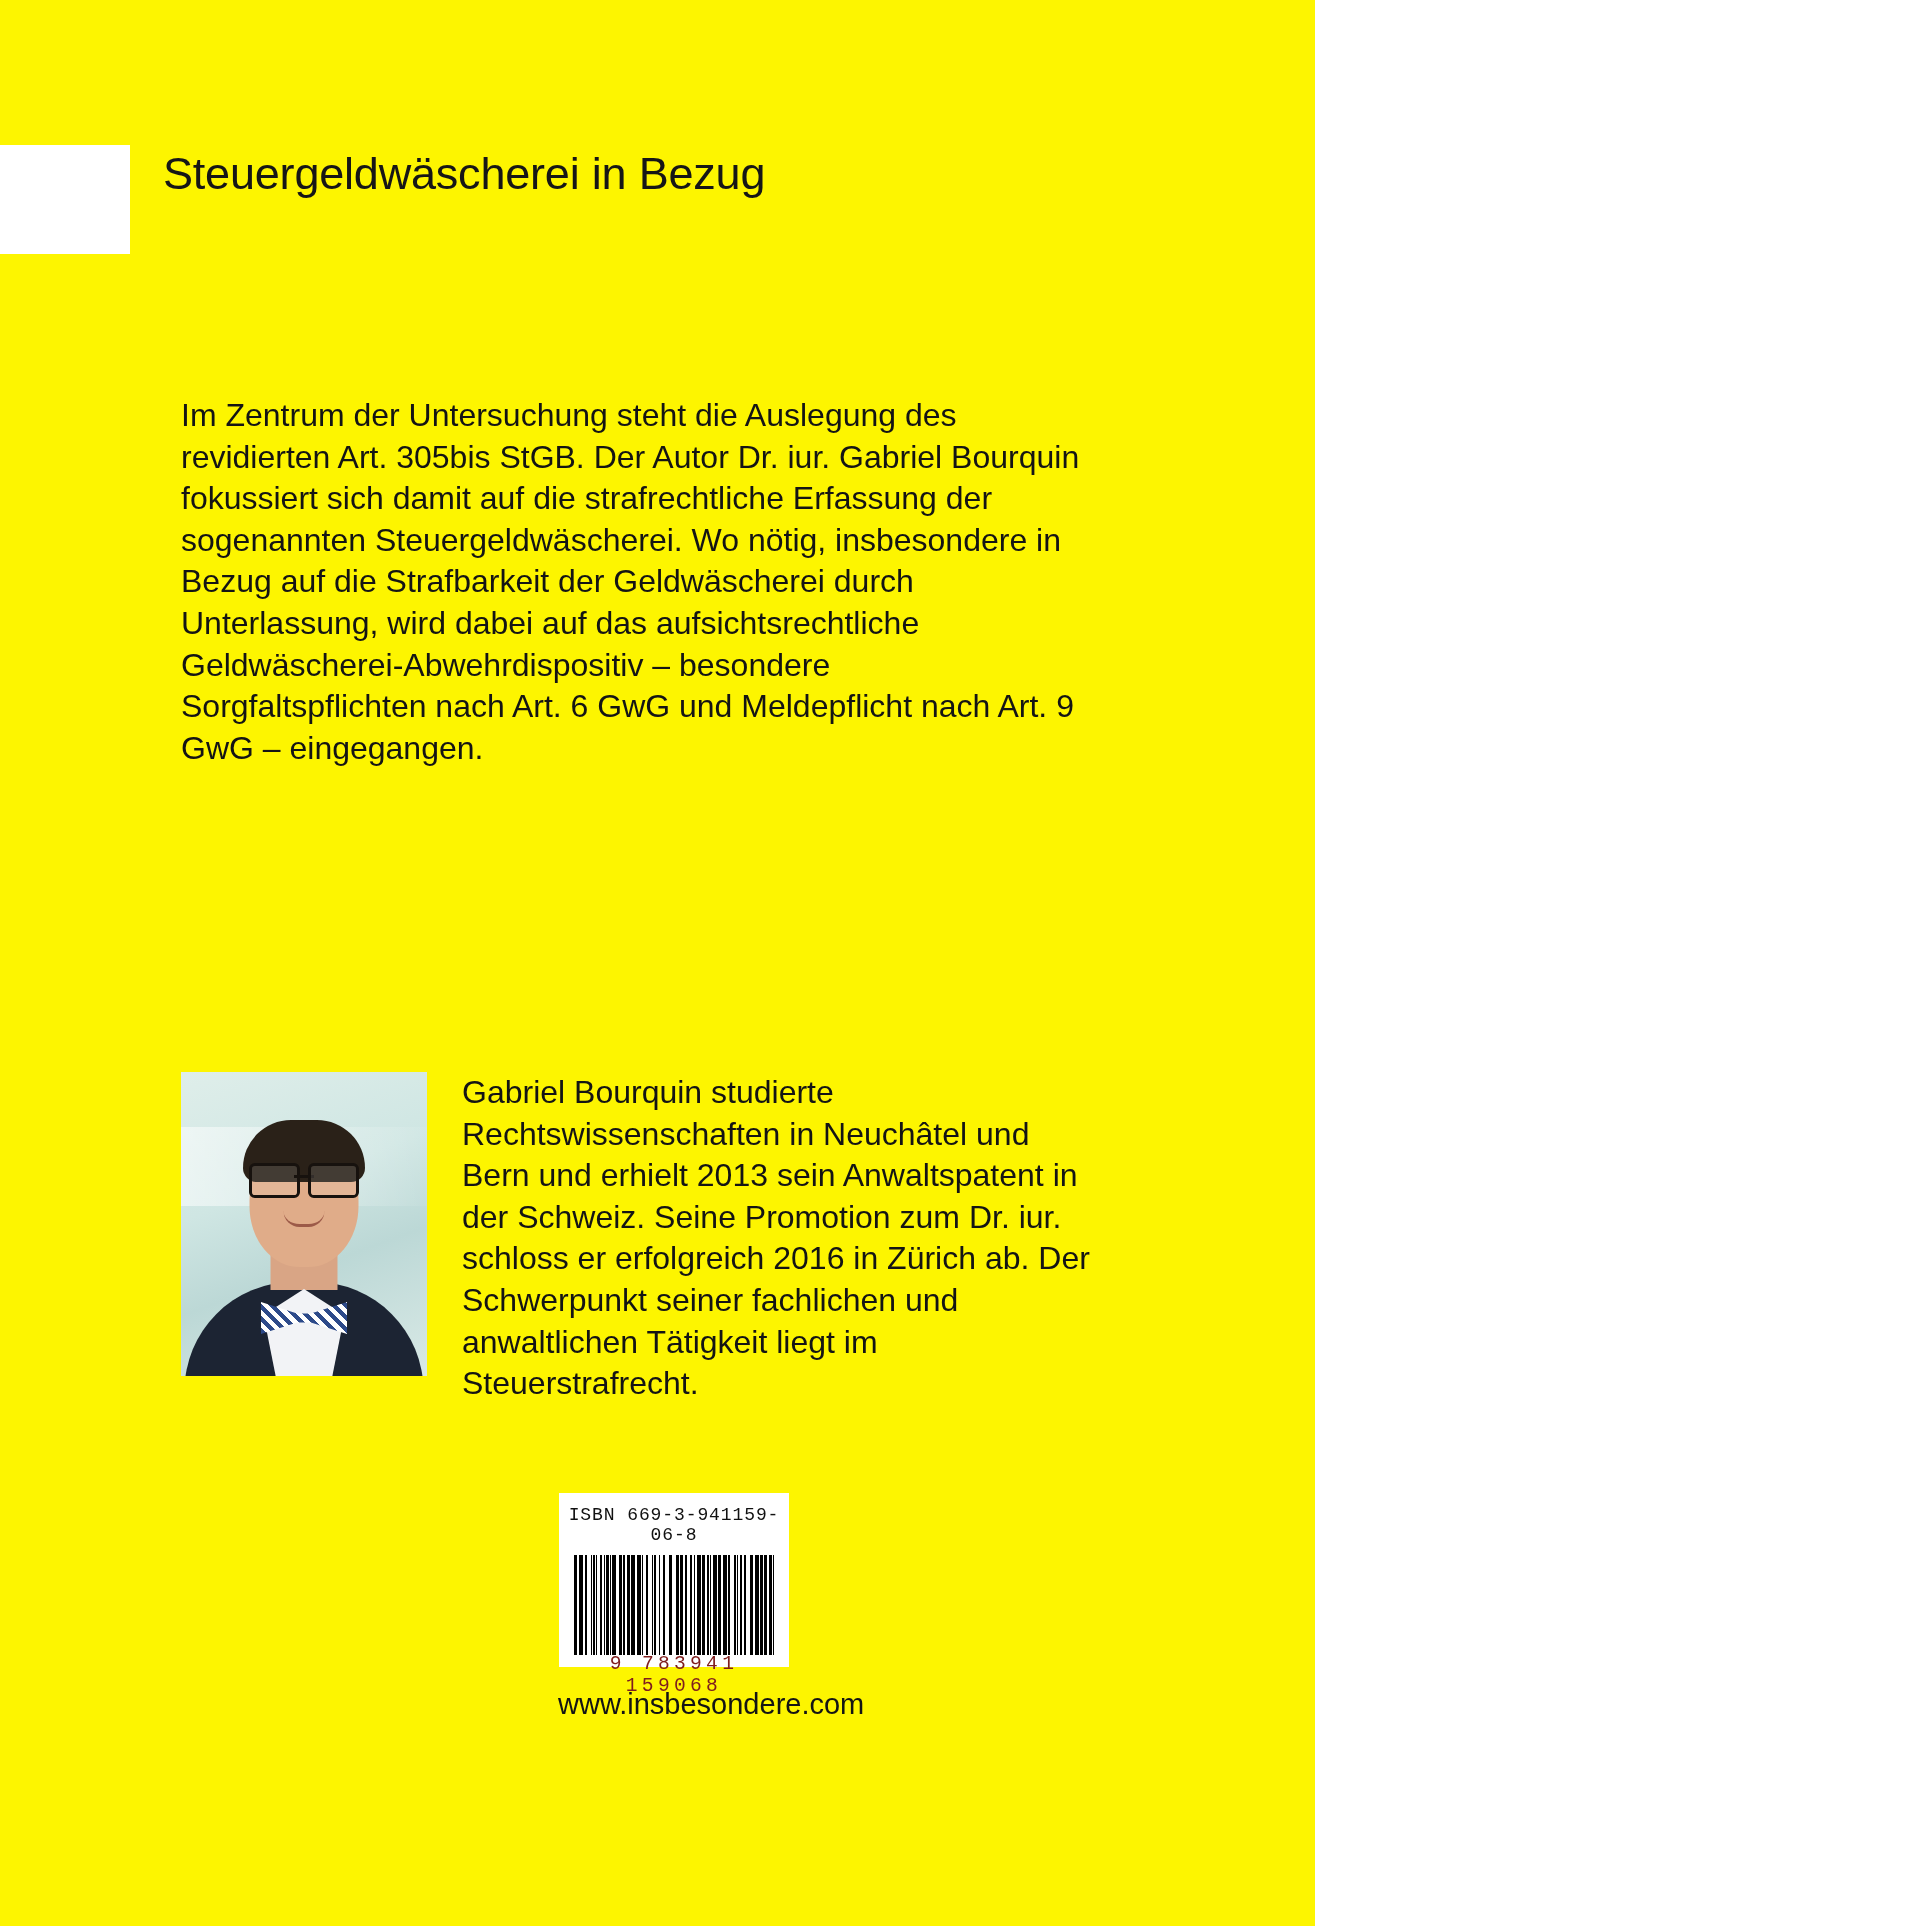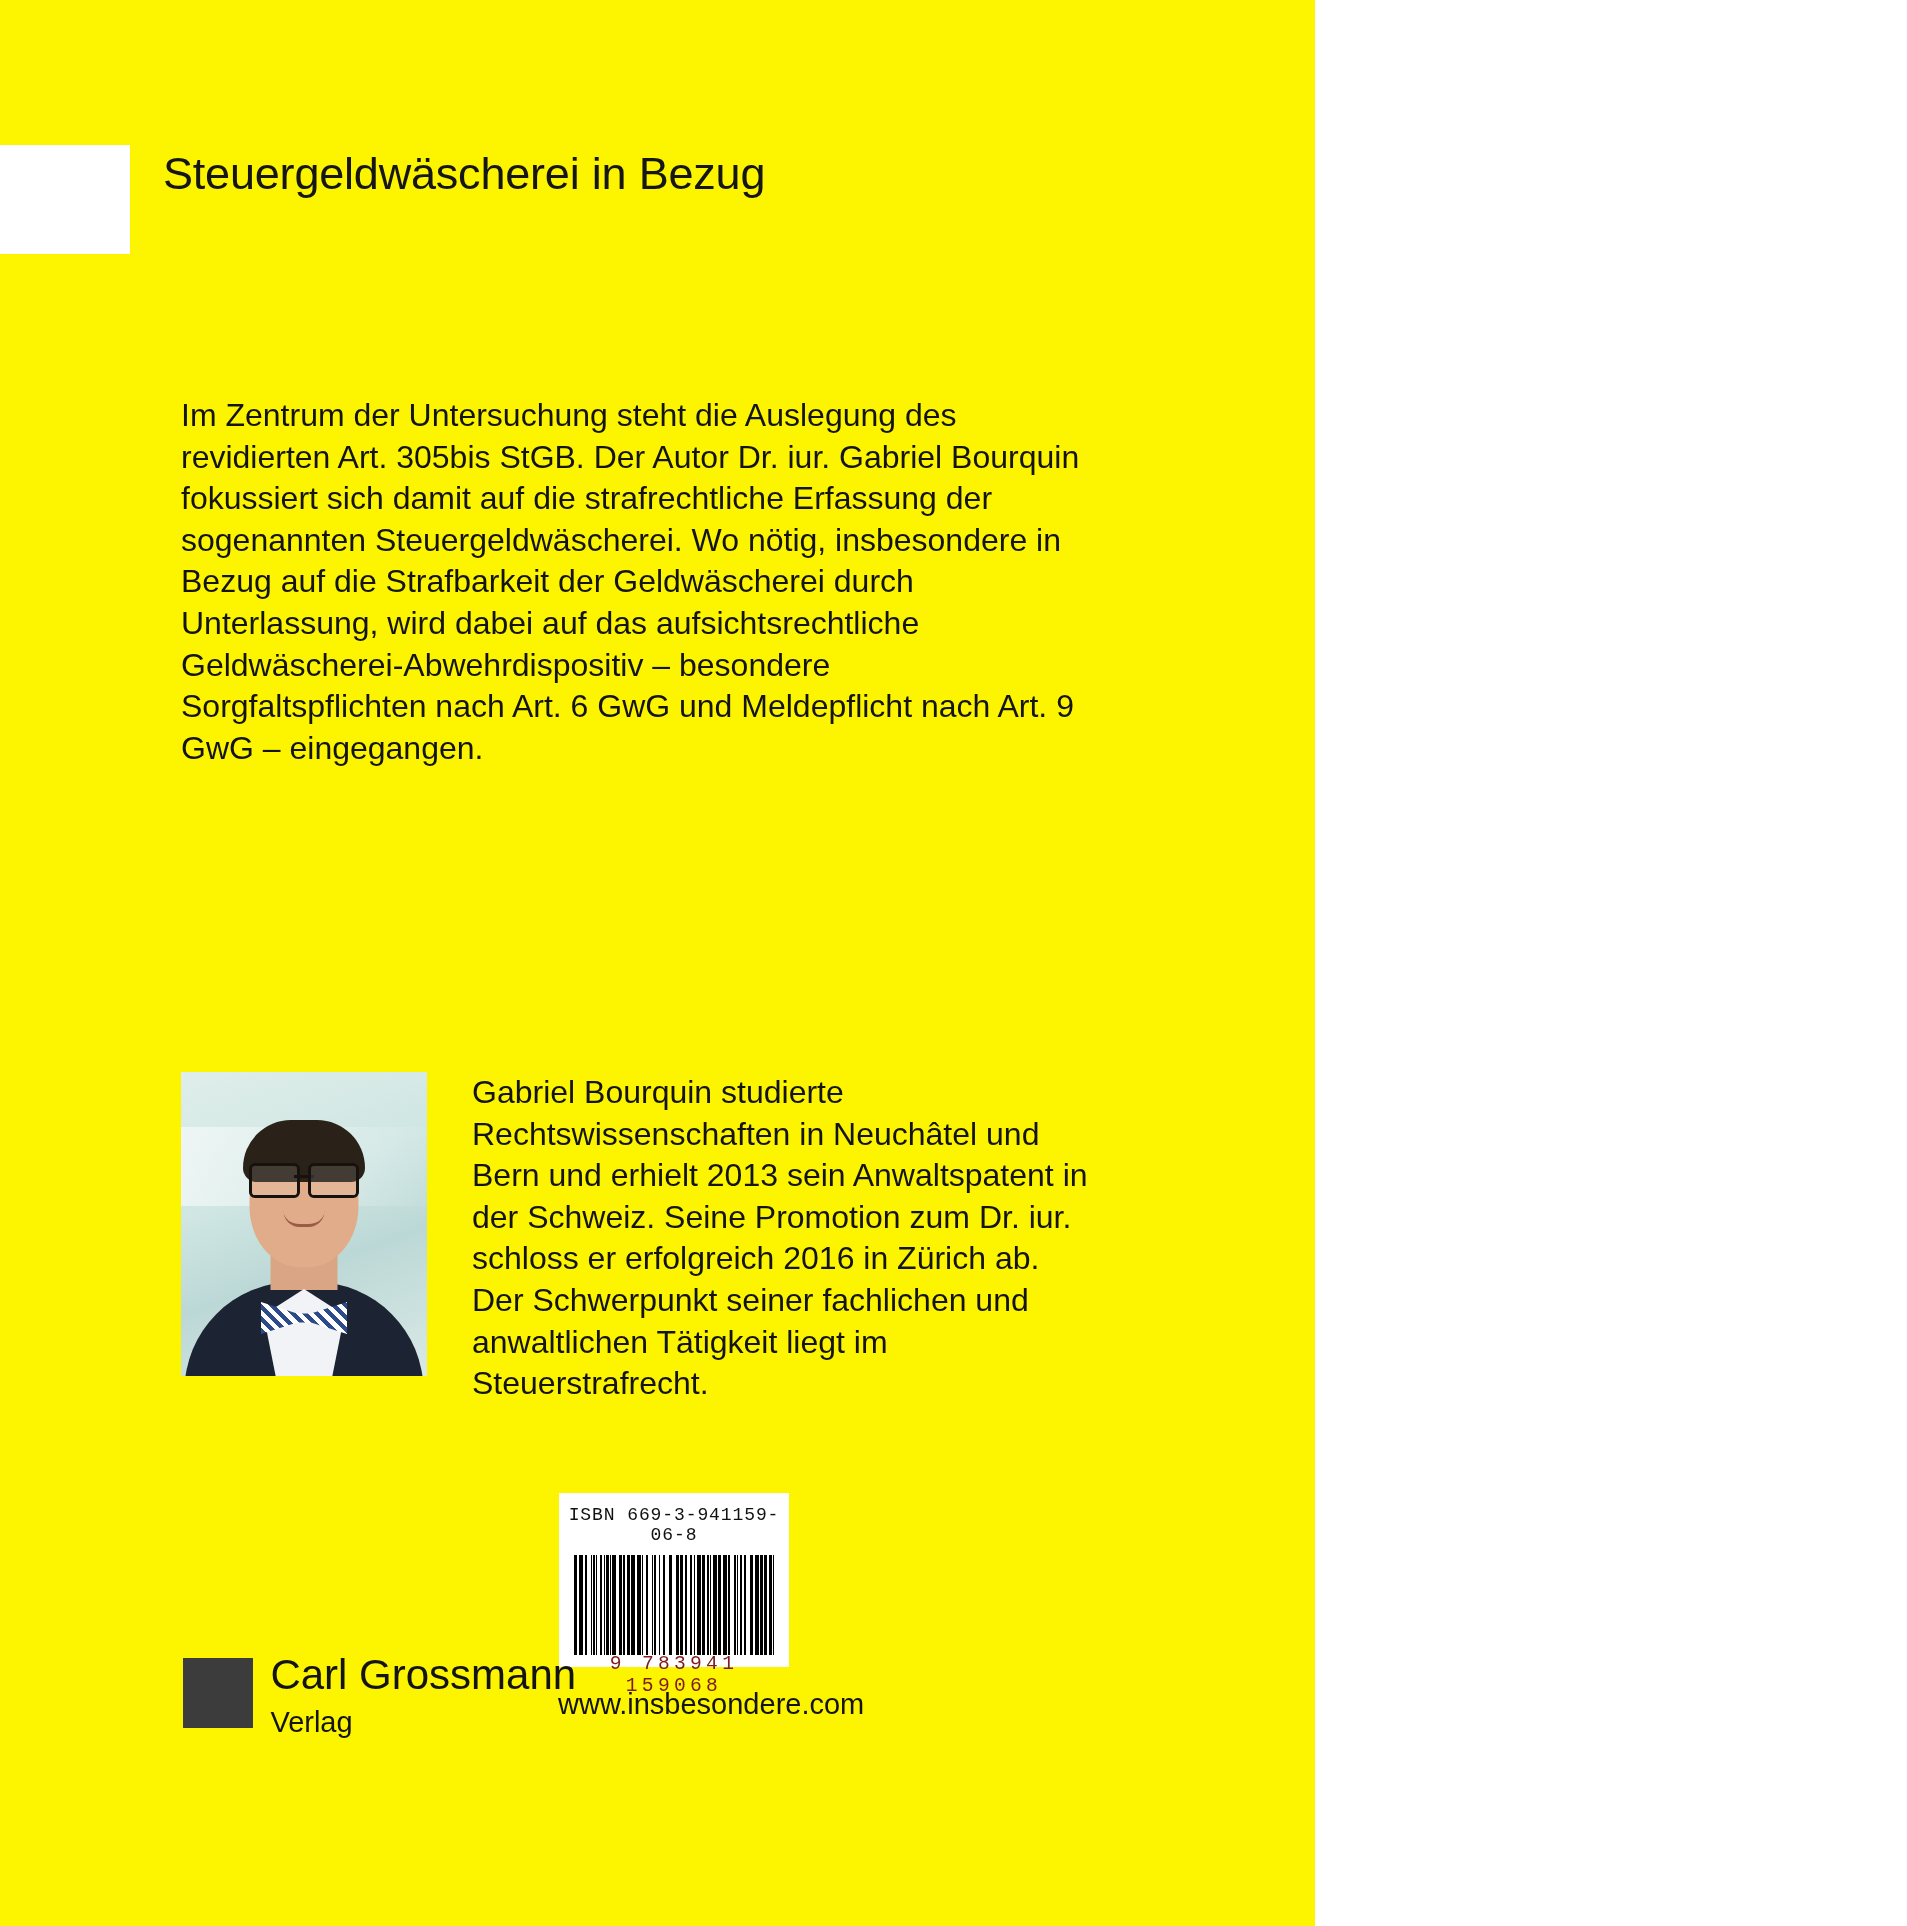--- a/index.html
+++ b/index.html
@@ -192,21 +192,21 @@
     left: 50%;
     bottom: 149px;
     transform: translateX(-50%);
     width: 41px;
     height: 13px;
     border-bottom: 3.6px solid #9c5a48;
     border-radius: 0 0 29px 29px;
   }
 
   .author-text {
-    margin-left: 45px;
+    margin-left: 35px;
     font-size: 32px;
     line-height: 1.30;
     color: #141414;
   }
 
   
   .barcode-box {
     position: absolute;
     left: 559px;
     top: 1493px;
@@ -406,24 +406,17 @@
         <i style="flex: 2 0 0px; background: transparent;"></i>
         <i style="flex: 3 0 0px;"></i>
         <i style="flex: 1 0 0px; background: transparent;"></i>
         <i style="flex: 1 0 0px;"></i>
       </div>
     <div class="barcode-digits">9 783941 159068</div>
   </div>
 
   <div class="website">www.insbesondere.com</div>
 
-  <div class="publisher">
-    <div class="pub-square"></div>
-    <div class="pub-text">
-      <div class="pub-name">Carl Grossmann</div>
-      <div class="pub-sub">Verlag</div>
-    </div>
-  </div>
 
 </div>
 
 <div class="right-margin"></div>
 
 
 </body></html>

